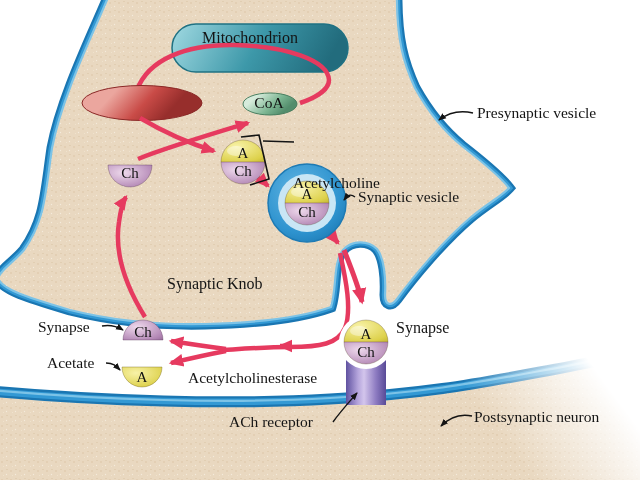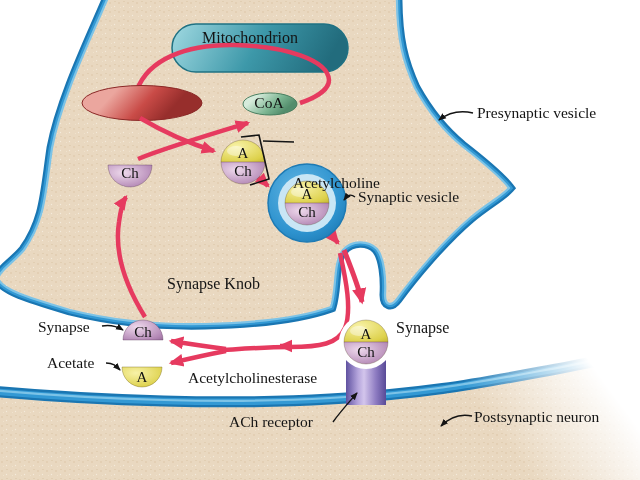--- a/index.html
+++ b/index.html
@@ -167,20 +167,20 @@
   <div class="sym" style="left:307px;top:194px;">A</div>
   <div class="sym" style="left:307px;top:212px;">Ch</div>
   <div class="sym" style="left:366px;top:334px;">A</div>
   <div class="sym" style="left:366px;top:352px;">Ch</div>
   <div class="sym" style="left:143px;top:332px;">Ch</div>
   <div class="sym" style="left:142px;top:377px;">A</div>
 
   <div class="lbl" style="left:293px;top:135px;margin-top:40px;">Acetylcholine</div>
   <div class="lbl" style="left:477px;top:105px;">Presynaptic vesicle</div>
   <div class="lbl" style="left:358px;top:189px;">Synaptic vesicle</div>
-  <div class="lbl big" style="left:167px;top:276px;">Synapse Knob</div>
+  <div class="lbl big" style="left:167px;top:276px;">Synaptic Knob</div>
   <div class="lbl big" style="left:396px;top:320px;">Synapse</div>
   <div class="lbl" style="left:38px;top:319px;">Synapse</div>
   <div class="lbl" style="left:47px;top:355px;">Acetate</div>
   <div class="lbl" style="left:176px;top:370px;margin-left:12px;">Acetylcholinesterase</div>
   <div class="lbl" style="left:229px;top:414px;">ACh receptor</div>
   <div class="lbl" style="left:474px;top:409px;">Postsynaptic neuron</div>
 </div>
 
 </body></html>

